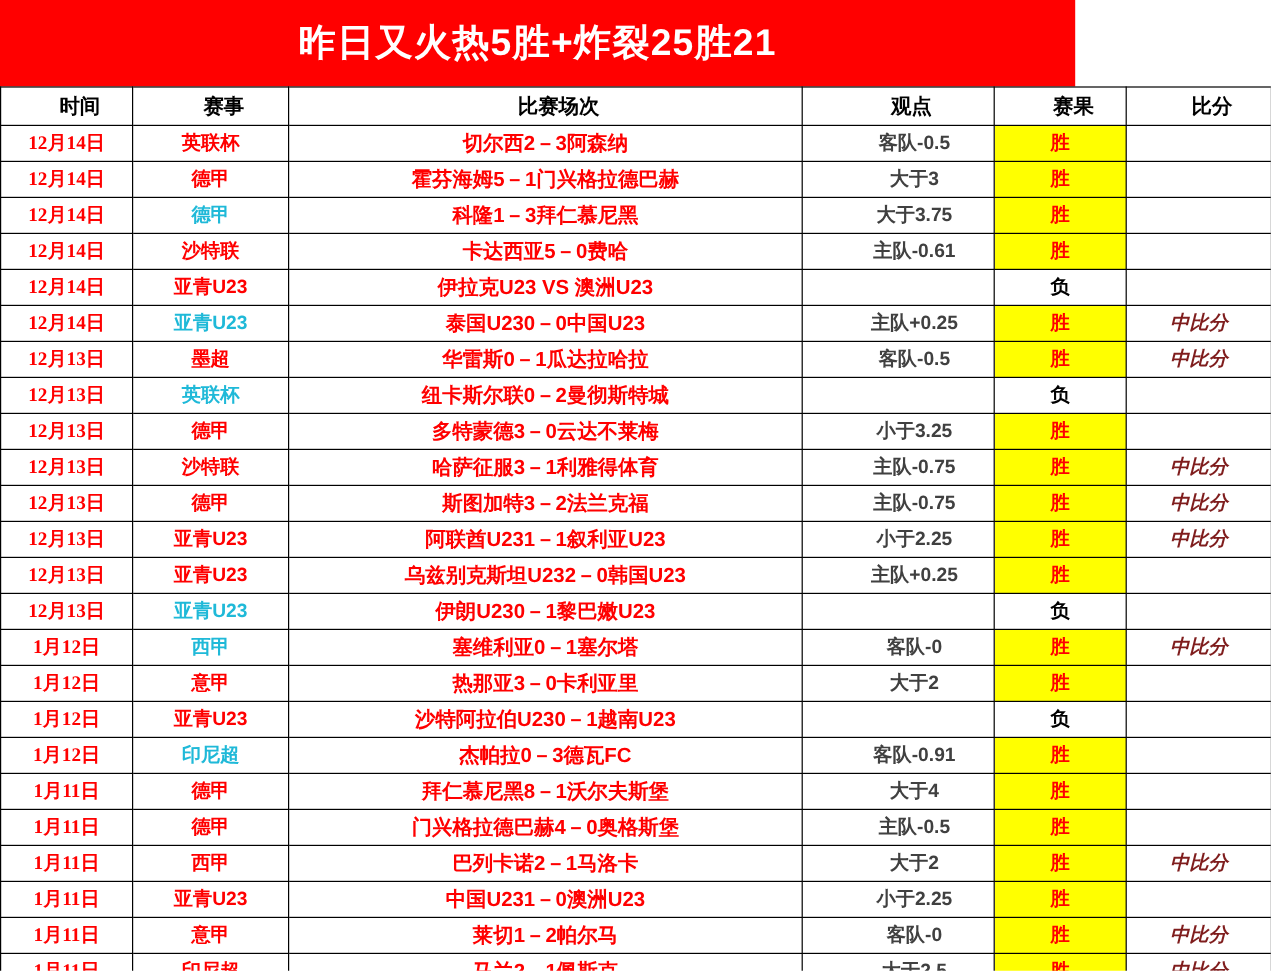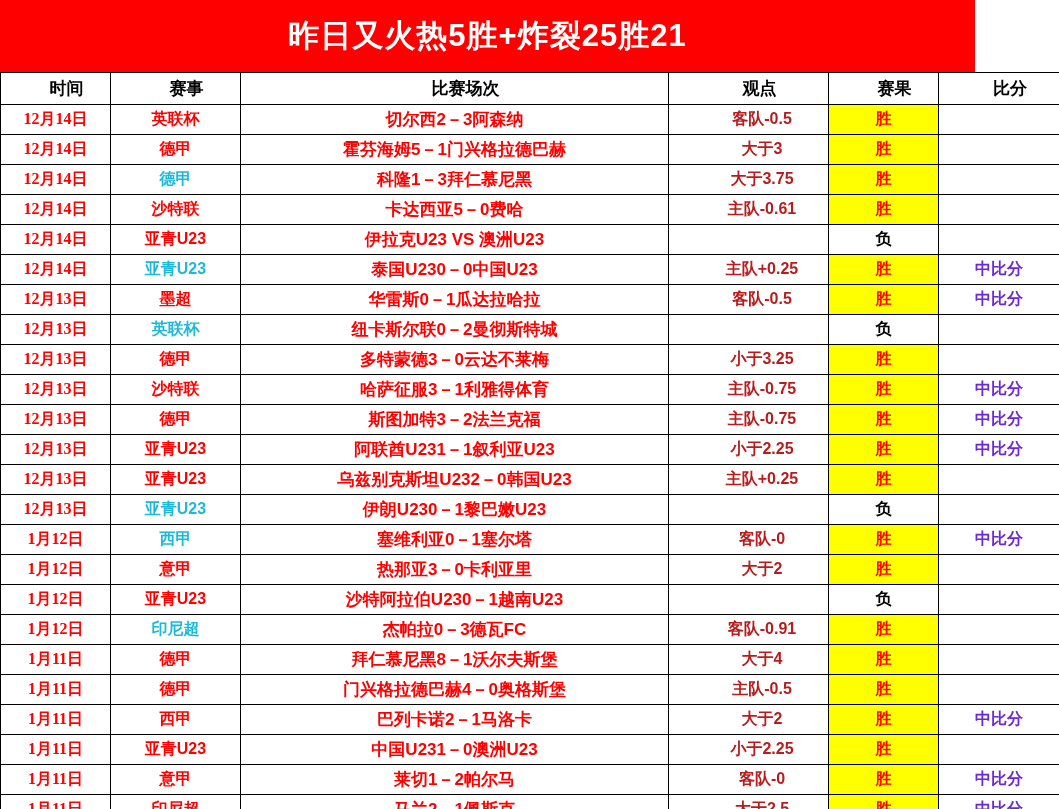--- a/index.html
+++ b/index.html
@@ -8,21 +8,21 @@
     padding: 0;
     background: #ffffff;
   }
   body {
     width: 1059px;
     height: 809px;
     font-family: "Liberation Sans", sans-serif;
     overflow: hidden;
   }
   #banner {
-    width: 975px;
+    width: 896px;
     height: 72px;
     background: #ff0000;
     color: #ffffff;
     font-size: 31px;
     font-weight: bold;
     display: flex;
     align-items: center;
     justify-content: center;
     letter-spacing: 1px;
   }
@@ -54,24 +54,24 @@
   col.c-league { width: 130px; }
   col.c-match  { width: 428px; }
   col.c-view   { width: 160px; }
   col.c-result { width: 110px; }
   col.c-score  { width: 121px; }
 
   td.time   { color: #ff0000; font-family: Liberation Serif, serif; }
   td.league { color: #ff0000; }
   td.league.blue { color: #1fb9d8; }
   td.match  { color: #ff0000; font-size: 17px; margin-left: 24px; }
-  td.view   { color: #b91c1c; padding-left: 27px; }
+  td.view   { color: #404040; padding-left: 27px; }
   td.result { color: #ff0000; background: #ffff00; }
   td.result.lose { color: #000000; background: #ffffff; font-weight: bold; }
-  td.score  { color: #6d28d9; }
+  td.score  { color: #7f1d1d; font-style: italic; }
 </style>
 </head>
 <body>
 
 <div id="banner">
   <span>昨日又火热5胜+炸裂25胜21</span>
 </div>
 
 <table>
   <colgroup>

